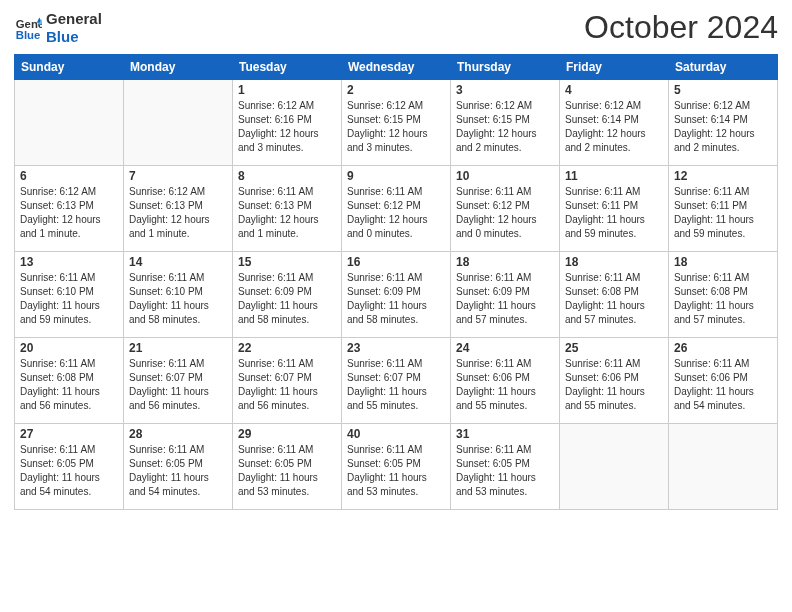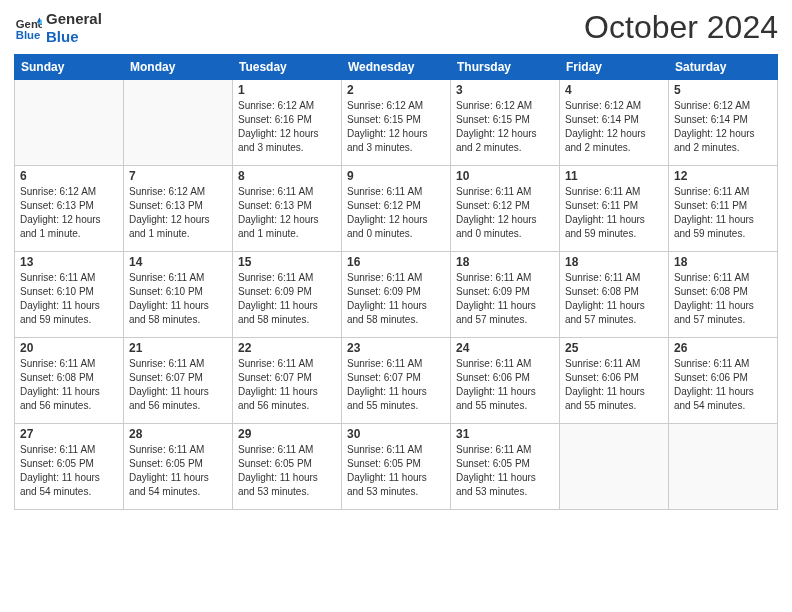--- a/index.html
+++ b/index.html
@@ -244,21 +244,21 @@
           </td>
           <td>
             <span class="day-num">28</span>
             <div class="day-info">Sunrise: 6:11 AM<br>Sunset: 6:05 PM<br>Daylight: 11 hours and 54 minutes.</div>
           </td>
           <td>
             <span class="day-num">29</span>
             <div class="day-info">Sunrise: 6:11 AM<br>Sunset: 6:05 PM<br>Daylight: 11 hours and 53 minutes.</div>
           </td>
           <td>
-            <span class="day-num">30</span>
+            <span class="day-num">40</span>
             <div class="day-info">Sunrise: 6:11 AM<br>Sunset: 6:05 PM<br>Daylight: 11 hours and 53 minutes.</div>
           </td>
           <td>
             <span class="day-num">31</span>
             <div class="day-info">Sunrise: 6:11 AM<br>Sunset: 6:05 PM<br>Daylight: 11 hours and 53 minutes.</div>
           </td>
           <td class="empty"></td>
           <td class="empty"></td>
         </tr>
       </tbody>

